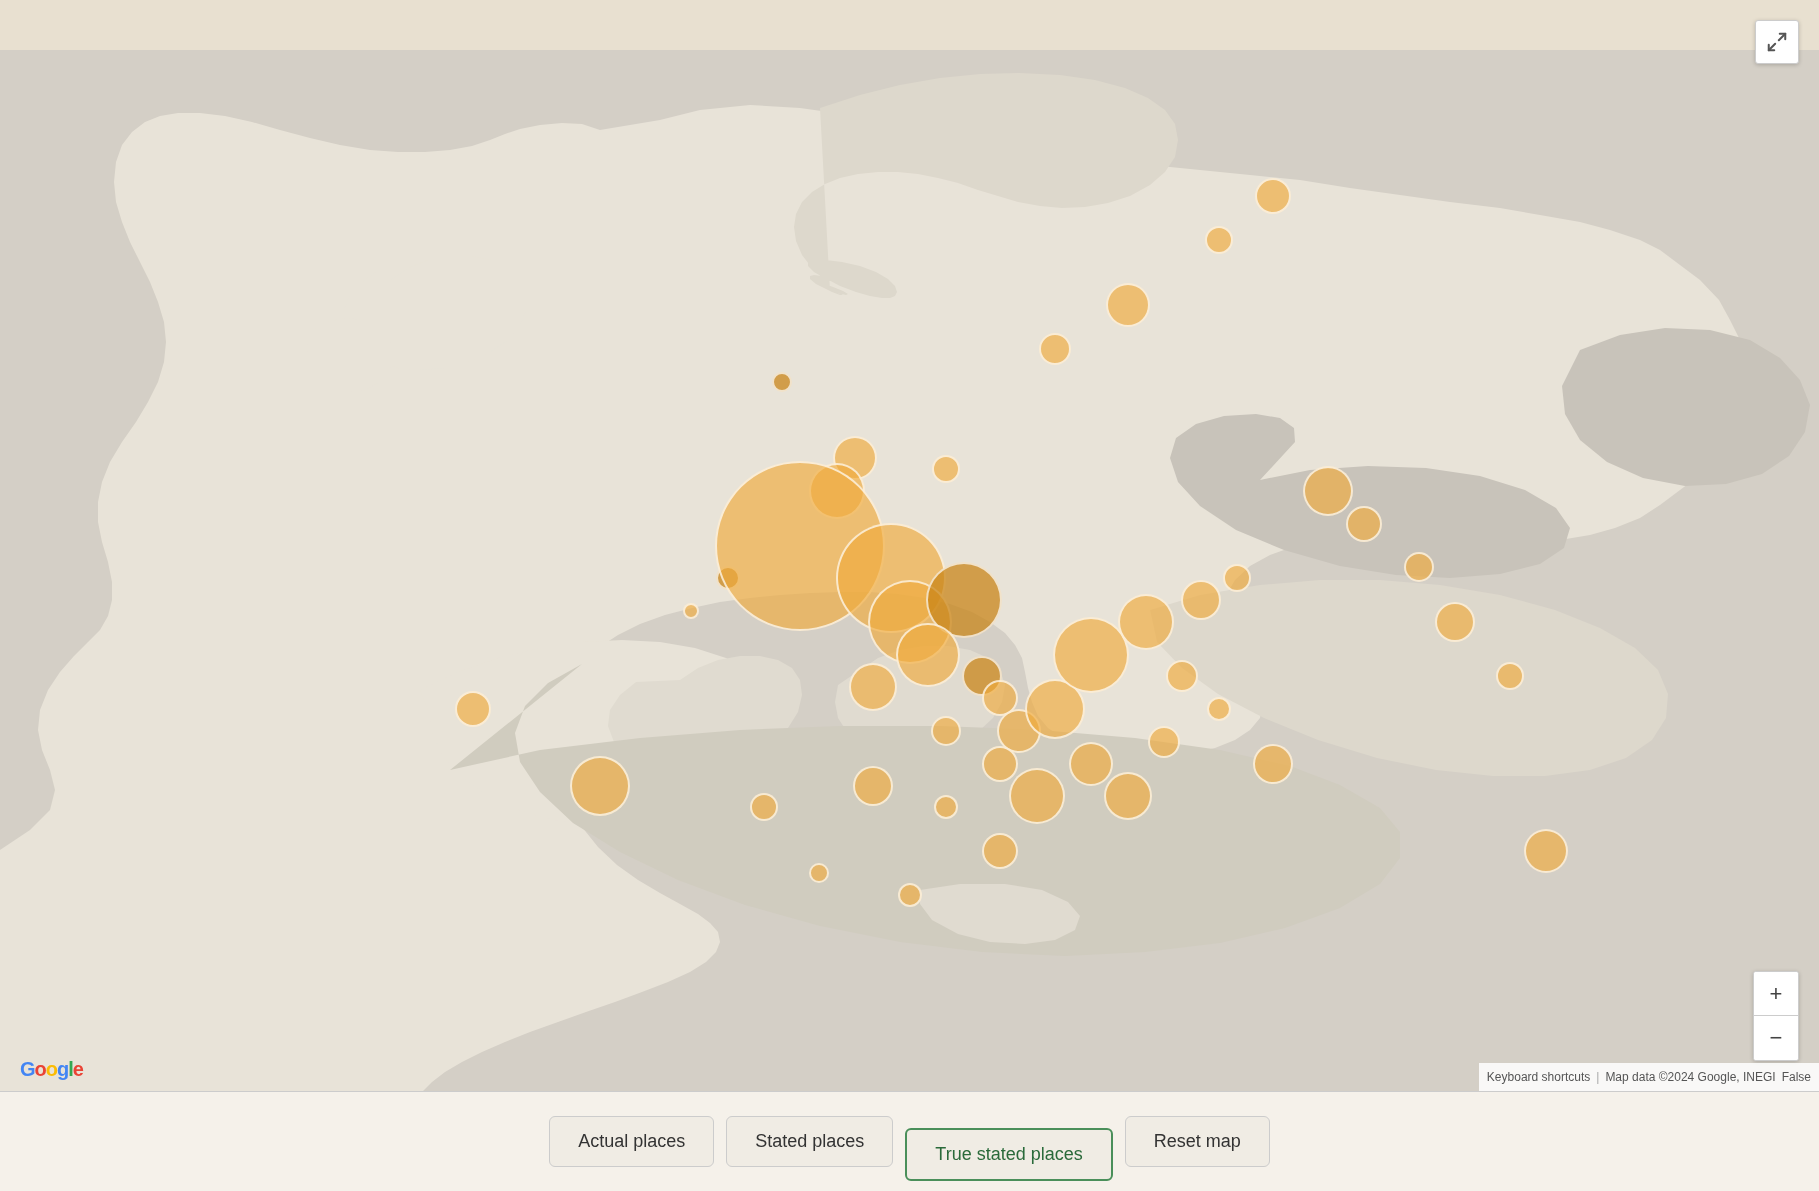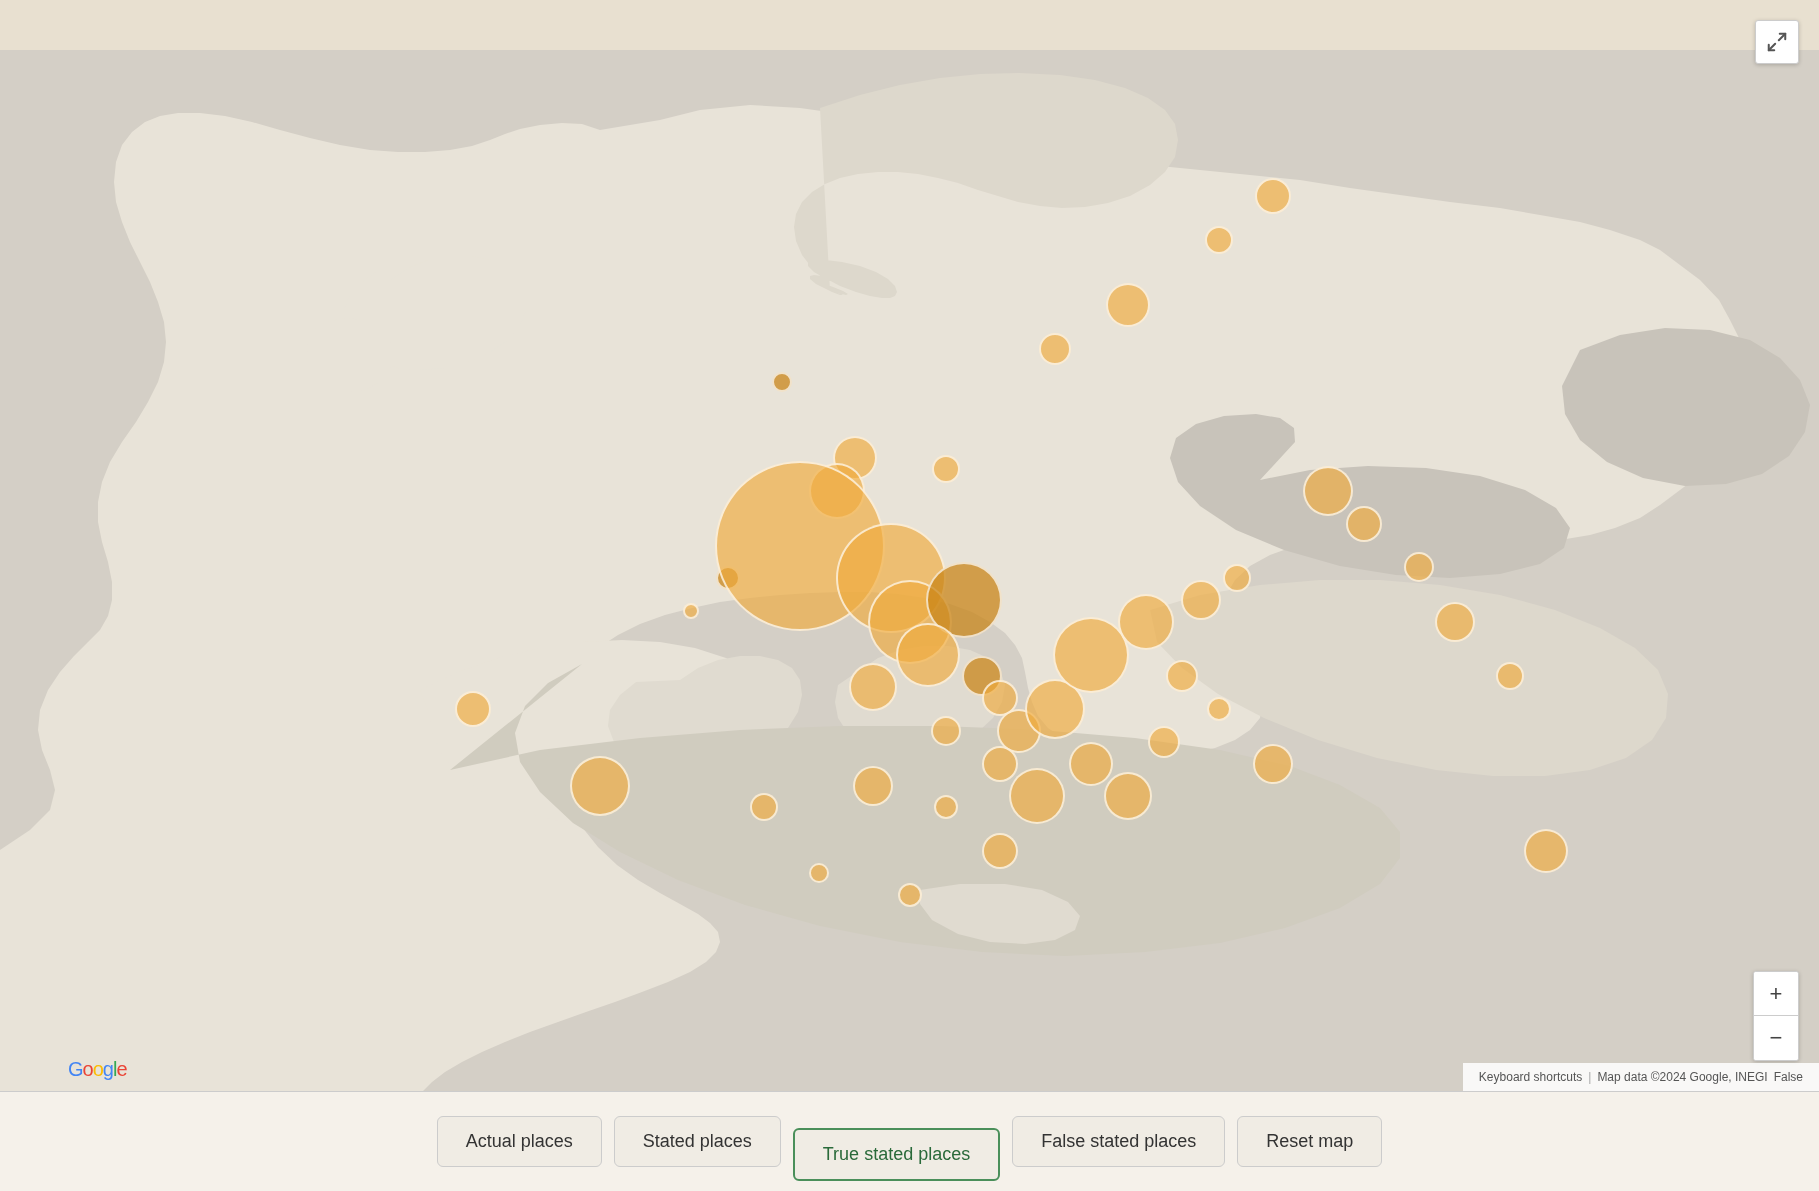--- a/index.html
+++ b/index.html
@@ -89,25 +89,24 @@
     .zoom-btn:last-child {
       border-bottom: none;
     }
 
     
     .google-logo {
       position: absolute;
       bottom: 110px;
       left: 20px;
       font-size: 20px;
-      font-weight: normal;
+      font-weight: bold;
       color: #444;
       z-index: 10;
       letter-spacing: -1px;
-      margin-left: 48px;
     }
 
     .google-logo span.g { color: #4285F4; }
     .google-logo span.o1 { color: #EA4335; }
     .google-logo span.o2 { color: #FBBC04; }
     .google-logo span.g2 { color: #4285F4; }
     .google-logo span.l { color: #34A853; }
     .google-logo span.e { color: #EA4335; }
 
     
@@ -126,21 +125,21 @@
 
     
     .attribution-bar {
       position: absolute;
       bottom: 100px;
       right: 0;
       height: 28px;
       background: rgba(255,255,255,0.85);
       display: flex;
       align-items: center;
-      padding: 0 16px;
+      padding: 0 8px;
       font-size: 12px;
       color: #555;
       z-index: 10;
       gap: 6px;
     }
 
     .attribution-bar .separator {
       color: #aaa;
     }
 
@@ -369,18 +368,17 @@
     <span class="separator">|</span>
     <span>Map data ©2024 Google, INEGI</span>
     <span class="link">False</span>
   </div>
 
   <div class="bottom-bar">
     <div class="filter-buttons" id="filter-buttons">
     <button class="filter-btn">Actual places</button>
         <button class="filter-btn">Stated places</button>
         <button class="filter-btn active">True stated places</button>
-        <button class="filter-btn">False stated places</button>
         <button class="filter-btn">Reset map</button>
       </div>
   </div>
 
 </div>
 
 </body></html>

